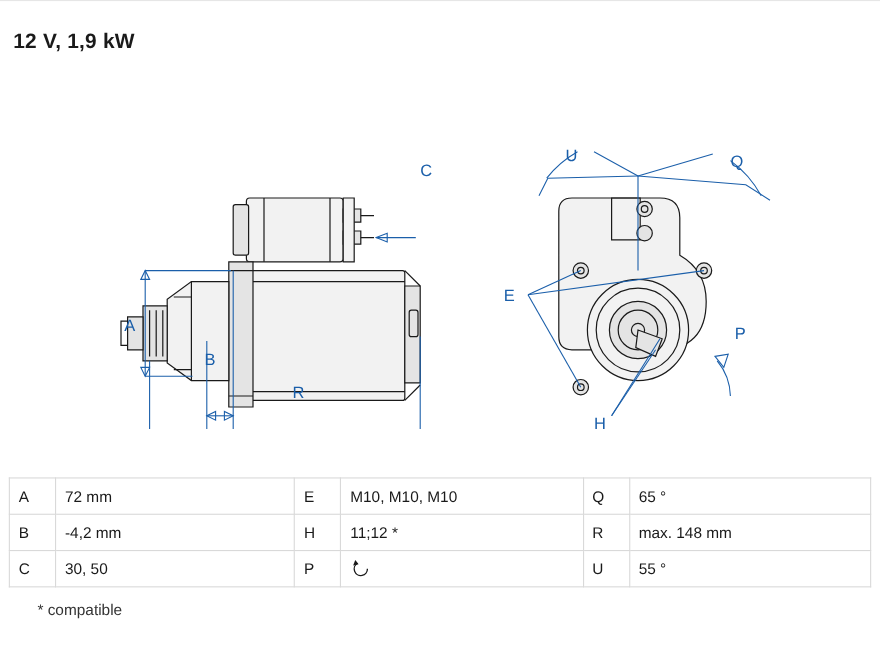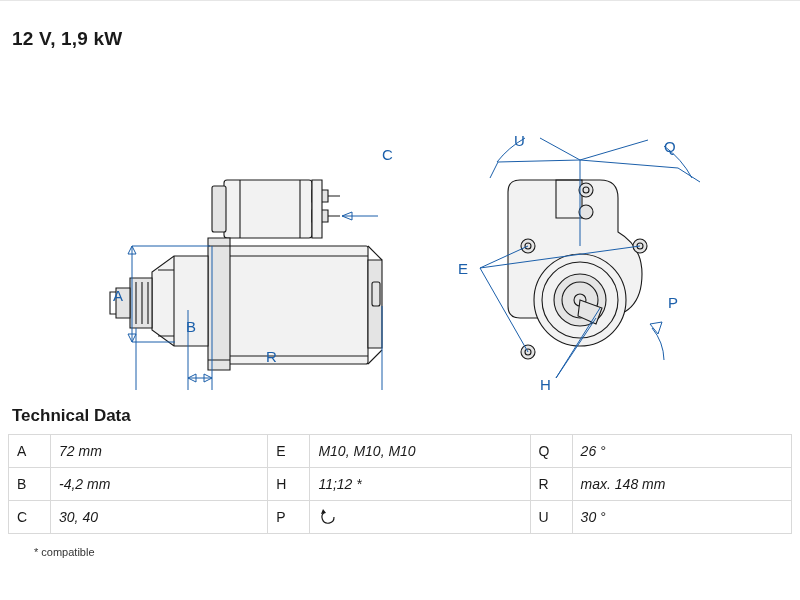--- a/index.html
+++ b/index.html
@@ -57,27 +57,26 @@
     padding: 0 8px;
     vertical-align: middle;
     white-space: nowrap;
   }
   .key-cell {
     width: 26px;
     text-align: left;
   }
   .val-cell {
     width: 210px;
-    font-style: italic;
   }
   .note {
     position: absolute;
     left: 34px;
     top: 546px;
-    font-size: 11px;
+    font-size: 14px;
     color: #333;
   }
   .rot-icon {
     display: inline-block;
     width: 20px;
     height: 18px;
     vertical-align: middle;
   }
   .hr-top {
     position: absolute;
@@ -215,53 +214,52 @@
         <text class="lbl" x="540" y="330">H</text>
 
         <path class="dim" d="M652 268 A 52 52 0 0 1 664 300"></path>
         <path class="dim" d="M650 264 l12 -2 l-4 12 z" fill="#1b5faa"></path>
         <text class="lbl" x="668" y="248">P</text>
       </g>
 
     </svg>
   </div>
 
-  <div class="section-title">Technical Data</div>
 
   <table class="td-table">
     <tbody>
       <tr>
         <td class="key-cell">A</td>
         <td class="val-cell">72 mm</td>
         <td class="key-cell">E</td>
         <td class="val-cell">M10, M10, M10</td>
         <td class="key-cell">Q</td>
-        <td class="val-cell">26 °</td>
+        <td class="val-cell">65 °</td>
       </tr>
       <tr>
         <td class="key-cell">B</td>
         <td class="val-cell">-4,2 mm</td>
         <td class="key-cell">H</td>
         <td class="val-cell">11;12 *</td>
         <td class="key-cell">R</td>
         <td class="val-cell">max. 148 mm</td>
       </tr>
       <tr>
         <td class="key-cell">C</td>
-        <td class="val-cell">30, 40</td>
+        <td class="val-cell">30, 50</td>
         <td class="key-cell">P</td>
         <td class="val-cell">
           <span class="rot-icon">
             <svg width="20" height="18" viewBox="0 0 20 18" xmlns="http://www.w3.org/2000/svg">
               <path d="M16 9 A 6 6 0 1 1 7 4" fill="none" stroke="#1a1a1a" stroke-width="1.2"></path>
               <path d="M5 1 l3 4 l-5 1 z" fill="#1a1a1a"></path>
             </svg>
           </span>
         </td>
         <td class="key-cell">U</td>
-        <td class="val-cell">30 °</td>
+        <td class="val-cell">55 °</td>
       </tr>
     </tbody>
   </table>
 
   <div class="note">* compatible</div>
 
 </div>
 
 </body></html>

